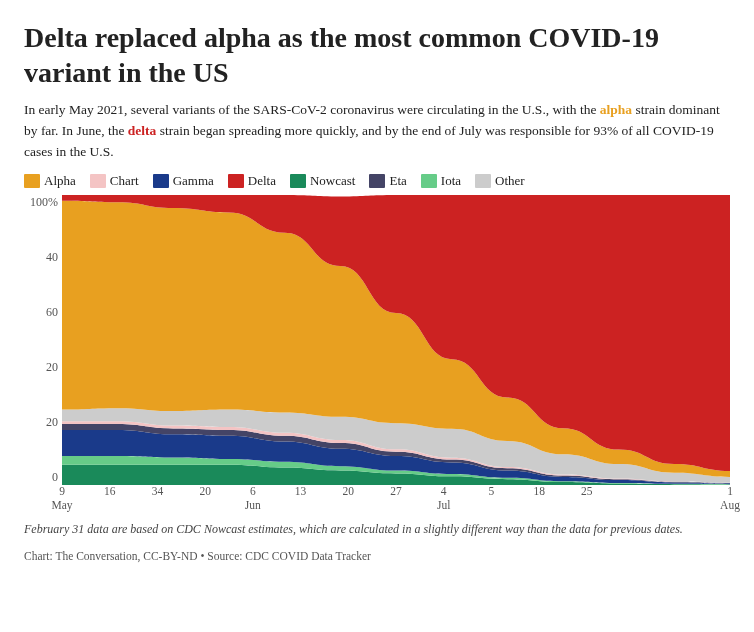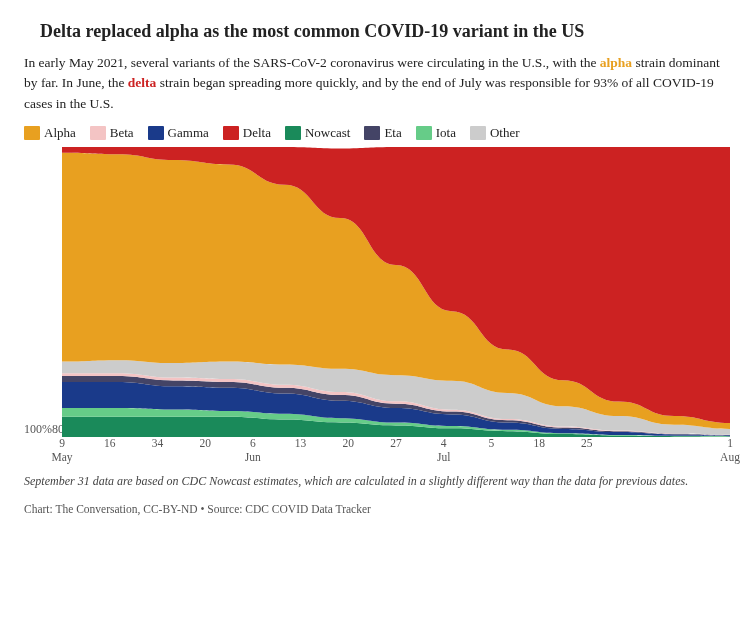--- a/index.html
+++ b/index.html
@@ -5,26 +5,25 @@
     * { box-sizing: border-box; margin: 0; padding: 0; }
     body {
       font-family: Georgia, 'Times New Roman', serif;
       background: #fff;
       padding: 20px 24px 16px 24px;
       width: 754px;
       min-height: 632px;
       color: #222;
     }
     h1 {
-      font-size: 18px;
+      font-size: 28px;
       font-weight: 700;
       line-height: 1.25;
       margin-bottom: 10px;
       font-family: Georgia, serif;
-      margin-left: 16px;
     }
     .description {
       font-size: 13.5px;
       line-height: 1.55;
       margin-bottom: 10px;
       color: #222;
     }
     .highlight-alpha { color: #E8A020; font-weight: 600; }
     .highlight-delta { color: #CC2222; font-weight: 600; }
     .legend {
@@ -57,21 +56,21 @@
       width: 100%;
       height: 100%;
     }
     .y-axis {
       position: absolute;
       left: 0;
       top: 0;
       height: calc(100% - 30px);
       width: 38px;
       display: flex;
-      flex-direction: row;
+      flex-direction: column;
       justify-content: space-between;
       align-items: flex-end;
       padding-right: 4px;
       font-size: 12px;
       color: #555;
       text-align: right;
     }
     .chart-inner {
       position: absolute;
       left: 38px;
@@ -117,21 +116,21 @@
   In early May 2021, several variants of the SARS-CoV-2 coronavirus were circulating in the U.S., with the <span class="highlight-alpha">alpha</span> strain dominant by far. In June, the <span class="highlight-delta">delta</span> strain began spreading more quickly, and by the end of July was responsible for 93% of all COVID-19 cases in the U.S.
 </p>
 
 <div class="legend" id="legend-container">
     <div class="legend-item">
       <span class="legend-swatch" style="background:#E8A020"></span>
       <span>Alpha</span>
     </div>
     <div class="legend-item">
       <span class="legend-swatch" style="background:#F4C4C4"></span>
-      <span>Beta</span>
+      <span>Chart</span>
     </div>
     <div class="legend-item">
       <span class="legend-swatch" style="background:#1a3a8a"></span>
       <span>Gamma</span>
     </div>
     <div class="legend-item">
       <span class="legend-swatch" style="background:#CC2222"></span>
       <span>Delta</span>
     </div>
     <div class="legend-item">
@@ -149,21 +148,21 @@
     <div class="legend-item">
       <span class="legend-swatch" style="background:#cccccc"></span>
       <span>Other</span>
     </div>
   </div>
 
 <div class="chart-area">
   <div class="chart-container">
     <div class="y-axis" id="y-axis">
         <span>100%</span>
-        <span>80</span>
+        <span>40</span>
         <span>60</span>
         <span>20</span>
         <span>20</span>
         <span>0</span>
       </div>
     <div class="chart-inner">
       <svg id="area-chart" width="100%" height="100%" viewBox="0 0 680 290" preserveAspectRatio="none">
           <line x1="0" x2="680" y1="0" y2="0" stroke="rgba(255,255,255,0.4)" stroke-width="1.5"></line>
           <line x1="0" x2="680" y1="58" y2="58" stroke="rgba(255,255,255,0.4)" stroke-width="0.8"></line>
           <line x1="0" x2="680" y1="116" y2="116" stroke="rgba(255,255,255,0.4)" stroke-width="0.8"></line>
@@ -191,14 +190,14 @@
         <div class="x-tick" style="left: 50%;">27</div>
         <div class="x-tick" style="left: 57.14%;">4<br>Jul</div>
         <div class="x-tick" style="left: 64.29%;">5</div>
         <div class="x-tick" style="left: 71.43%;">18</div>
         <div class="x-tick" style="left: 78.57%;">25</div>
         <div class="x-tick" style="left: 100%;">1<br>Aug</div>
       </div>
   </div>
 </div>
 
-<p class="footnote">September 31 data are based on CDC Nowcast estimates, which are calculated in a slightly different way than the data for previous dates.</p>
+<p class="footnote">February 31 data are based on CDC Nowcast estimates, which are calculated in a slightly different way than the data for previous dates.</p>
 <p class="source-line">Chart: The Conversation, CC-BY-ND • Source: CDC COVID Data Tracker</p>
 
 </body></html>

